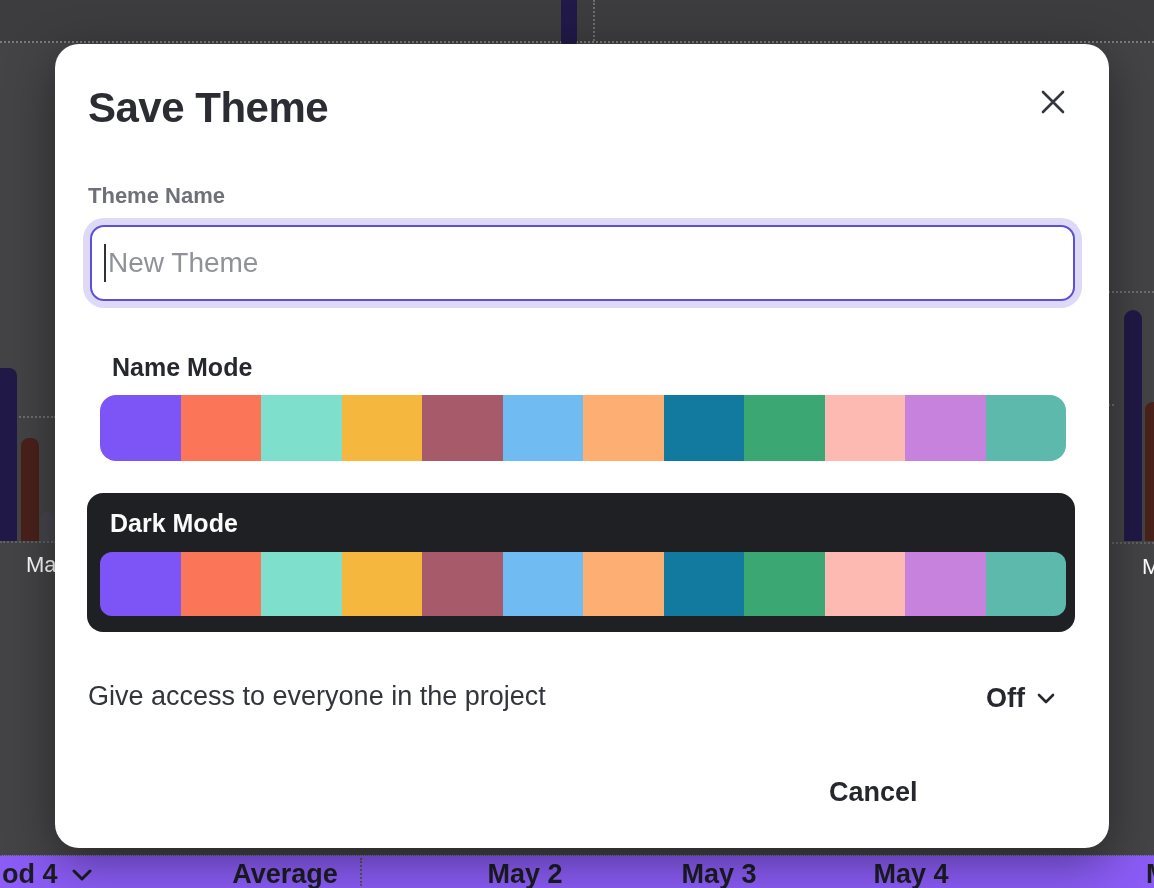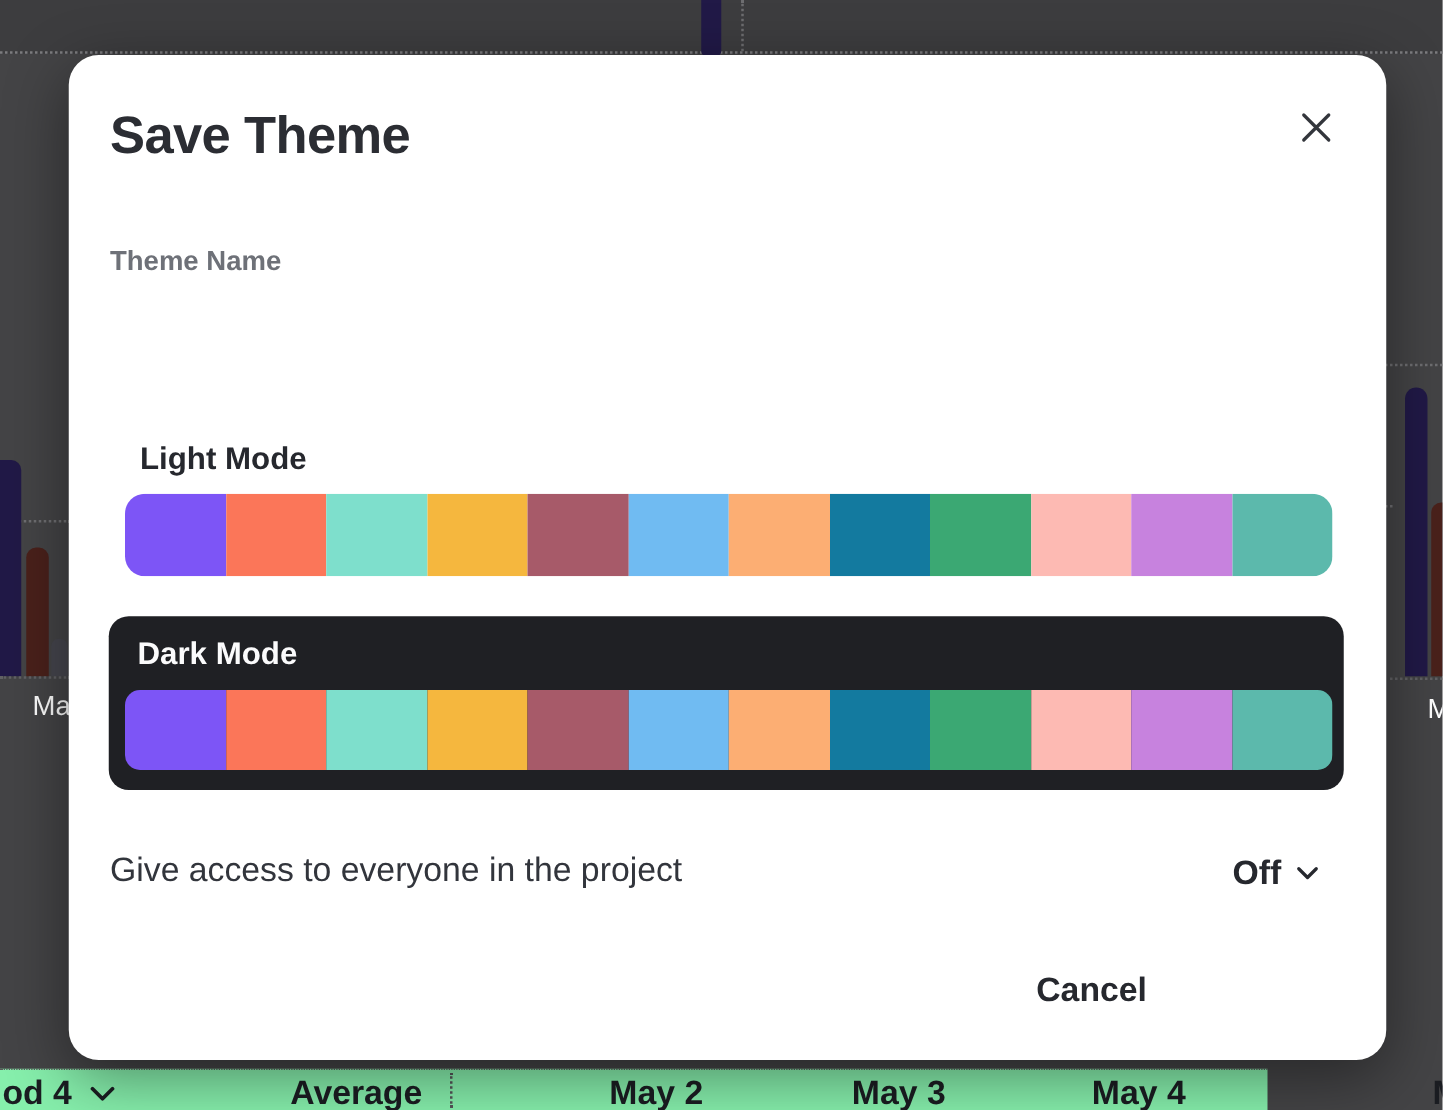--- a/index.html
+++ b/index.html
@@ -13,33 +13,33 @@
 
   
   .top-band{left:0;top:0;width:1154px;height:43px;background:#3d3d3f;border-bottom:2px dotted #7c7c7f;box-sizing:border-box;}
   .top-bar-purple{left:561px;top:0;width:16px;height:45px;background:#211947;border-radius:0 0 4px 4px;}
   .top-vline{left:593px;top:0;height:41px;width:0;border-left:2px dotted #6d6d70;}
 
   .gridline{border-top:2px dotted #6f6f72;height:0;}
   .bar{border-radius:8px 8px 0 0;}
   .axis-label{font-size:22px;color:#ffffff;margin-left:14px;}
 
-  .bottom-band{left:0;top:855px;width:1014px;height:33px;background:#86efac;border-top:1px dotted #58585a;box-sizing:border-box;}
+  .bottom-band{left:0;top:855px;width:1154px;height:33px;background:#8b5cf6;border-top:1px dotted #58585a;box-sizing:border-box;}
   .bottom-label{position:absolute;top:3px;font-size:27px;font-weight:700;color:#1b1d22;white-space:nowrap;transform:translateX(-50%);}
   .period{position:absolute;left:2px;top:3px;font-size:27px;font-weight:700;color:#1b1d22;display:flex;align-items:center;gap:14px;}
   .bottom-divider{position:absolute;left:360px;top:2px;height:28px;width:0;border-left:2px dotted #55555briefly;border-left:2px dotted #555558;}
 
   
   .modal{
     left:55px;top:44px;width:1054px;height:804px;background:#ffffff;
     border-radius:24px;box-shadow:0 14px 50px rgba(0,0,0,.42);z-index:10;
   }
   .modal-title{left:33px;top:40px;font-size:42px;font-weight:700;color:#2b2d33;letter-spacing:-.5px;}
   .close-btn{left:980px;top:40px;width:36px;height:36px;display:flex;align-items:center;justify-content:center;cursor:pointer;}
-  .field-label{left:33px;top:139px;font-size:22px;font-weight:700;color:#6e7178;margin-top:13px;}
+  .field-label{left:33px;top:139px;font-size:22px;font-weight:700;color:#6e7178;}
   .input-wrap{left:35px;top:181px;width:985px;height:76px;}
   .theme-input{
     width:100%;height:100%;box-sizing:border-box;border:2px solid #5a50d9;border-radius:14px;
     box-shadow:0 0 0 7px #ddd9f7;padding:0 18px 0 16px;font-size:28px;color:#2f3237;
     font-family:"Liberation Sans","DejaVu Sans",sans-serif;outline:none;background:#fff;
   }
   .theme-input::placeholder{color:#8f9298;}
   .caret{position:absolute;left:14px;top:19px;width:2px;height:38px;background:#2f3237;}
 
   .section-label{font-size:25px;font-weight:700;color:#26282e;}
@@ -103,22 +103,26 @@
   <h1 class="abs modal-title" style="margin:0;text-align:right;">Save Theme</h1>
 
   <div class="abs close-btn">
     <svg width="26" height="26" viewBox="0 0 26 26">
       <path d="M3 3 L23 23 M23 3 L3 23" stroke="#33363c" stroke-width="2.6" stroke-linecap="round"></path>
     </svg>
   </div>
 
   <label class="abs field-label">Theme Name</label>
 
+  <div class="abs input-wrap">
+    <input class="theme-input" type="text" placeholder="New Theme" style="">
+    <div class="caret"></div>
+  </div>
 
-  <div class="abs section-label light-label">Light Mode</div>
+  <div class="abs section-label light-label">Name Mode</div>
 
   <div class="abs palette light-palette">
       <div class="swatch" style="background: rgb(125, 85, 246);"></div>
       <div class="swatch" style="background: rgb(251, 118, 89);"></div>
       <div class="swatch" style="background: rgb(126, 223, 204);"></div>
       <div class="swatch" style="background: rgb(245, 183, 62);"></div>
       <div class="swatch" style="background: rgb(167, 90, 105);"></div>
       <div class="swatch" style="background: rgb(112, 187, 242);"></div>
       <div class="swatch" style="background: rgb(252, 174, 115);"></div>
       <div class="swatch" style="background: rgb(19, 122, 159);"></div>

